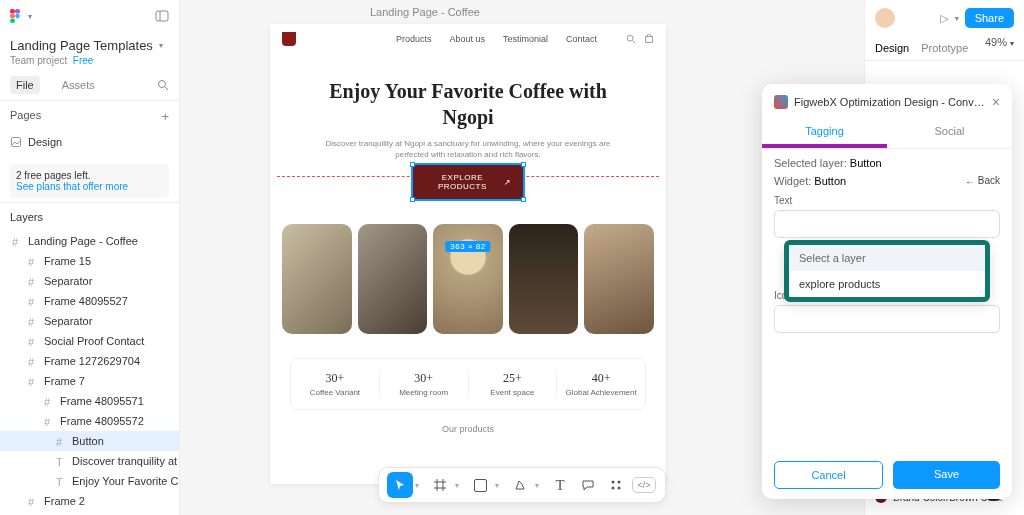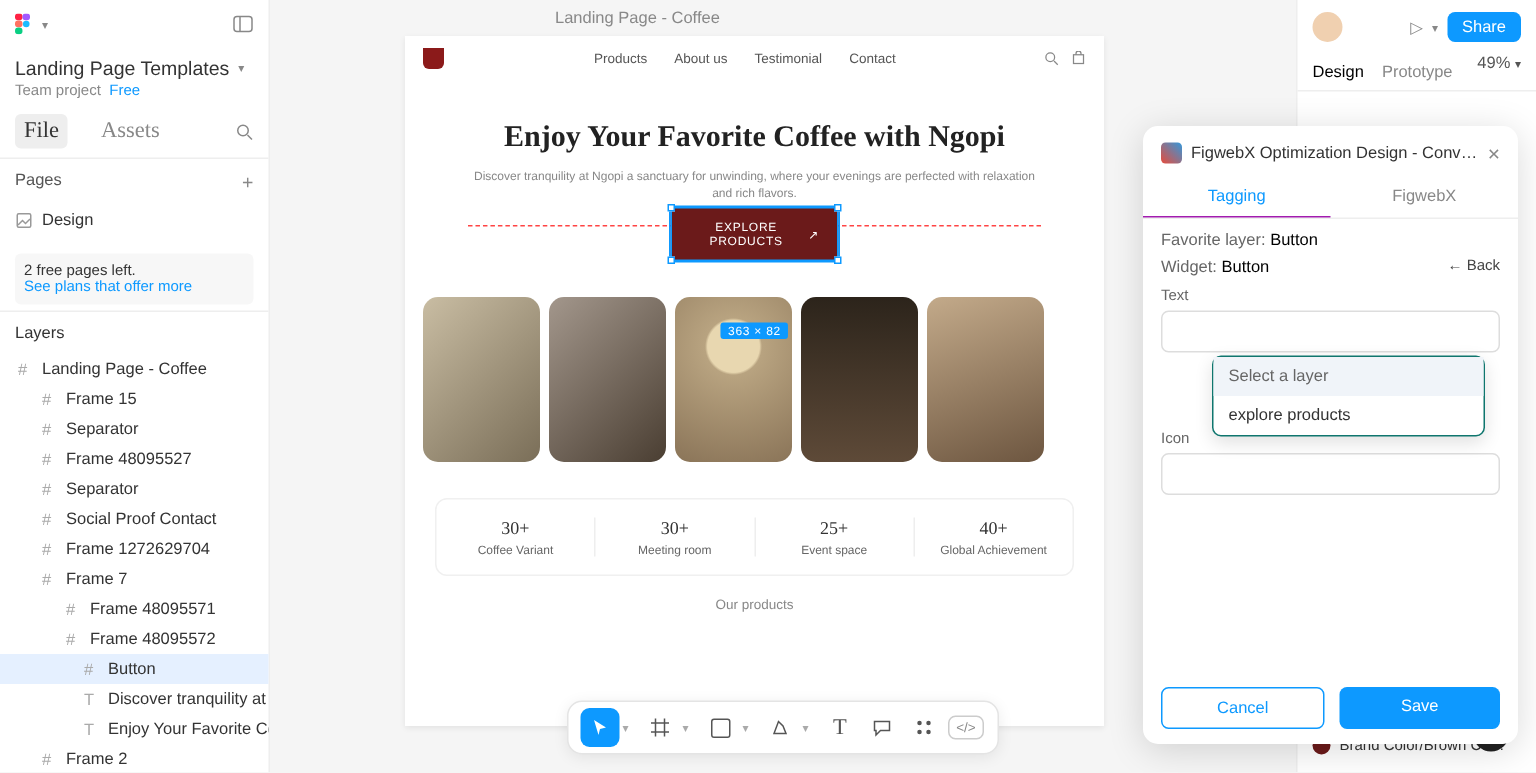--- a/index.html
+++ b/index.html
@@ -8,21 +8,21 @@
 
 .left-panel { position: absolute; left: 0; top: 0; width: 180px; height: 515px; background: #fff; border-right: 1px solid #eee; }
 .lp-top { height: 32px; display: flex; align-items: center; padding: 0 10px; justify-content: space-between; }
 .figma-ico { width: 14px; height: 14px; display: flex; align-items: center; }
 .lp-panel-icon { color: #888; }
 .lp-title { padding: 6px 10px 2px; }
 .lp-proj { font-size: 13px; font-weight: 500; display: flex; align-items: center; gap: 6px; }
 .lp-meta { font-size: 10px; color: #888; margin-top: 2px; }
 .lp-meta .free { color: #0d99ff; }
 .lp-tabs { display: flex; align-items: center; padding: 8px 10px 6px; border-bottom: 1px solid #eee; gap: 16px; }
-.lp-tab { font-size: 15px; color: #888; padding: 3px 6px; font-family: Liberation Serif, serif; }
+.lp-tab { font-size: 11px; color: #888; padding: 3px 6px; }
 .lp-tab.active { background: #eee; border-radius: 4px; color: #333; }
 .lp-search { margin-left: auto; color: #888; }
 .lp-section { padding: 8px 10px; display: flex; justify-content: space-between; font-size: 11px; color: #555; gap: 41px; }
 .lp-pages { padding: 0 10px 8px; }
 .lp-page-item { display: flex; align-items: center; gap: 6px; font-size: 11px; color: #333; padding: 4px 0; }
 .lp-banner { margin: 4px 10px; padding: 6px; background: #f7f7f7; border-radius: 4px; font-size: 10px; }
 .lp-banner a { color: #0d99ff; text-decoration: none; }
 .lp-layers-h { padding: 8px 10px; font-size: 11px; font-weight: 500; border-top: 1px solid #eee; }
 .lp-tree { font-size: 11px; }
 .tree-item { display: flex; align-items: center; gap: 6px; padding: 4px 0 4px 12px; white-space: nowrap; overflow: hidden; }
@@ -30,21 +30,21 @@
 .ind-1 { padding-left: 28px; }
 .ind-2 { padding-left: 44px; }
 .ind-3 { padding-left: 56px; }
 .tree-item.selected { background: #e5f0ff; }
 
 
 .canvas-top { position: absolute; left: 180px; top: 0; right: 160px; height: 24px; display: flex; align-items: center; padding: 0 10px; font-size: 11px; color: #888; }
 
 
 .canvas { position: absolute; left: 180px; top: 0; right: 160px; bottom: 0; background: #f5f5f5; overflow: hidden; }
-.artboard { position: absolute; left: 90px; top: 24px; width: 466px; height: 460px; background: #fff; box-shadow: 0 1px 4px rgba(0,0,0,0.08); }
+.artboard { position: absolute; left: 90px; top: 24px; width: 396px; height: 460px; background: #fff; box-shadow: 0 1px 4px rgba(0,0,0,0.08); }
 .ab-header { height: 30px; display: flex; align-items: center; padding: 0 12px; }
 .ab-logo { width: 14px; height: 14px; background: #8b1a1a; border-radius: 0 0 4px 4px; }
 .ab-nav { display: flex; gap: 18px; margin-left: 100px; font-size: 9px; color: #555; }
 .ab-icons { margin-left: auto; display: flex; gap: 8px; color: #888; }
 .ab-hero { text-align: center; padding: 24px 40px 8px; }
 .ab-hero h1 { font-family: Georgia, serif; font-size: 20px; color: #222; line-height: 1.3; }
 .ab-sub { font-size: 8px; color: #888; margin-top: 8px; line-height: 1.4; }
 .ab-button-wrap { position: relative; margin: 4px auto 0; width: 112px; }
 .ab-button-guides { position: absolute; top: 12px; left: -135px; right: -135px; height: 1px; border-top: 1px dashed #f44; }
 .ab-button { background: #6b1a1a; color: #fff; font-size: 8px; padding: 8px 12px; letter-spacing: 0.5px; display: flex; align-items: center; justify-content: center; gap: 4px; border: 1px solid #0d99ff; outline: 1px solid #0d99ff; position: relative; }
@@ -95,29 +95,29 @@
 .sw-brown { background: #6b1a1a; }
 
 
 .popup { position: absolute; right: 12px; top: 84px; width: 250px; background: #fff; border-radius: 10px; box-shadow: 0 4px 24px rgba(0,0,0,0.15); z-index: 20; padding-bottom: 10px; }
 .pp-head { display: flex; align-items: center; padding: 10px 12px 8px; gap: 6px; }
 .pp-logo { width: 14px; height: 14px; background: linear-gradient(45deg, #e74c3c, #3498db); border-radius: 3px; }
 .pp-title { font-size: 11px; flex: 1; white-space: nowrap; overflow: hidden; text-overflow: ellipsis; }
 .pp-close { color: #888; font-size: 14px; }
 .pp-tabs { display: flex; border-bottom: 1px solid #eee; }
 .pp-tab { flex: 1; text-align: center; padding: 7px 0; font-size: 11px; color: #888; }
-.pp-tab.active { color: #0d99ff; border-bottom: 1px solid #a21caf; }
+.pp-tab.active { color: #0d99ff; border-bottom: 4px solid #a21caf; }
 .pp-body { padding: 8px 12px; font-size: 11px; }
 .pp-row { margin-bottom: 6px; }
 .pp-lbl { color: #666; }
 .pp-val { color: #000; }
 .pp-back { float: right; color: #444; font-size: 10px; }
 .pp-field-lbl { font-size: 10px; color: #666; margin-top: 8px; margin-bottom: 4px; }
 .pp-input { width: 100%; height: 28px; border: 1px solid #ddd; border-radius: 5px; padding: 0 8px; font-size: 11px; }
-.pp-dropdown { position: absolute; left: 10px; right: 10px; margin-top: 2px; background: #fff; border: 1px solid #0f766e; border-radius: 6px; box-shadow: 0 4px 12px rgba(0,0,0,0.12); z-index: 2; margin-left: 24px; }
+.pp-dropdown { position: absolute; left: 10px; right: 10px; margin-top: 2px; background: #fff; border: 5px solid #0f766e; border-radius: 6px; box-shadow: 0 4px 12px rgba(0,0,0,0.12); z-index: 2; }
 .pp-dd-item { padding: 7px 10px; font-size: 11px; }
 .pp-dd-item.hover { background: #f0f4f9; color: #666; }
 .pp-actions { display: flex; gap: 10px; padding: 0 12px; margin-top: 120px; }
 .pp-btn { flex: 1; text-align: center; padding: 7px 0; border-radius: 5px; font-size: 11px; }
 .pp-cancel { border: 1px solid #0d99ff; color: #0d99ff; background: #fff; }
 .pp-save { background: #0d99ff; color: #fff; }
 
 
 .fab { position: absolute; right: 18px; bottom: 14px; width: 24px; height: 24px; background: #222; color: #fff; border-radius: 50%; display: flex; align-items: center; justify-content: center; font-size: 13px; }
 
@@ -392,25 +392,25 @@
 </div>
 
 <div class="popup">
   <div class="pp-head">
     <div class="pp-logo"></div>
     <div class="pp-title">FigwebX Optimization Design - Convert Figma to your Pa…</div>
     <div class="pp-close">×</div>
   </div>
   <div class="pp-tabs">
     <div class="pp-tab active">Tagging</div>
-    <div class="pp-tab">FigwebX</div>
+    <div class="pp-tab">Social</div>
   </div>
   <div class="pp-body">
     <div class="pp-row">
-      <span class="pp-lbl">Favorite layer:</span>
+      <span class="pp-lbl">Selected layer:</span>
       <span class="pp-val">Button</span>
     </div>
     <div class="pp-row">
       <span class="pp-lbl">Widget:</span>
       <span class="pp-val">Button</span>
       <span class="pp-back">← <span>Back</span></span>
     </div>
     <div class="pp-field-lbl">Text</div>
     <div style="position:relative">
       <input class="pp-input" style="">

